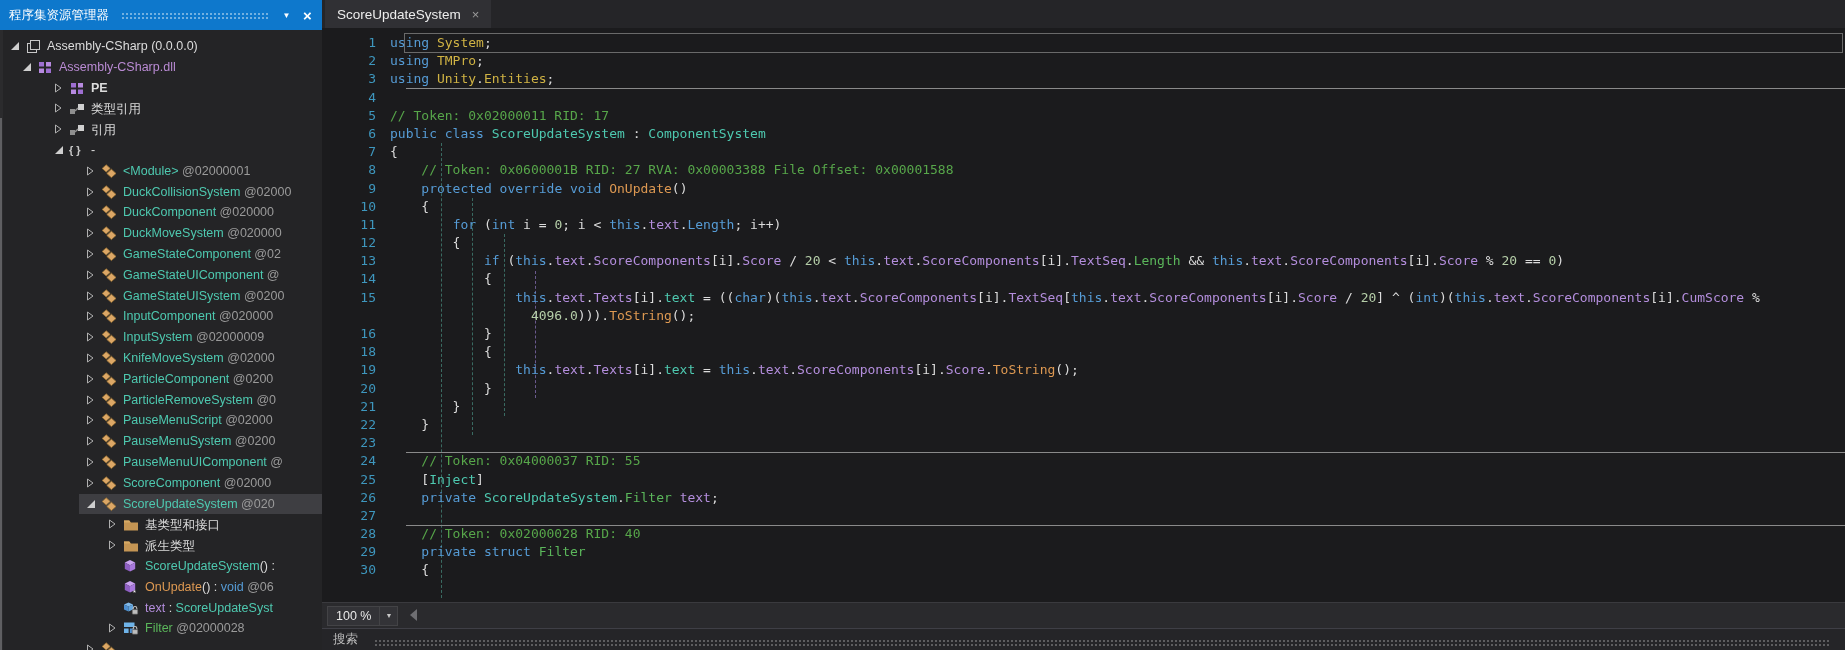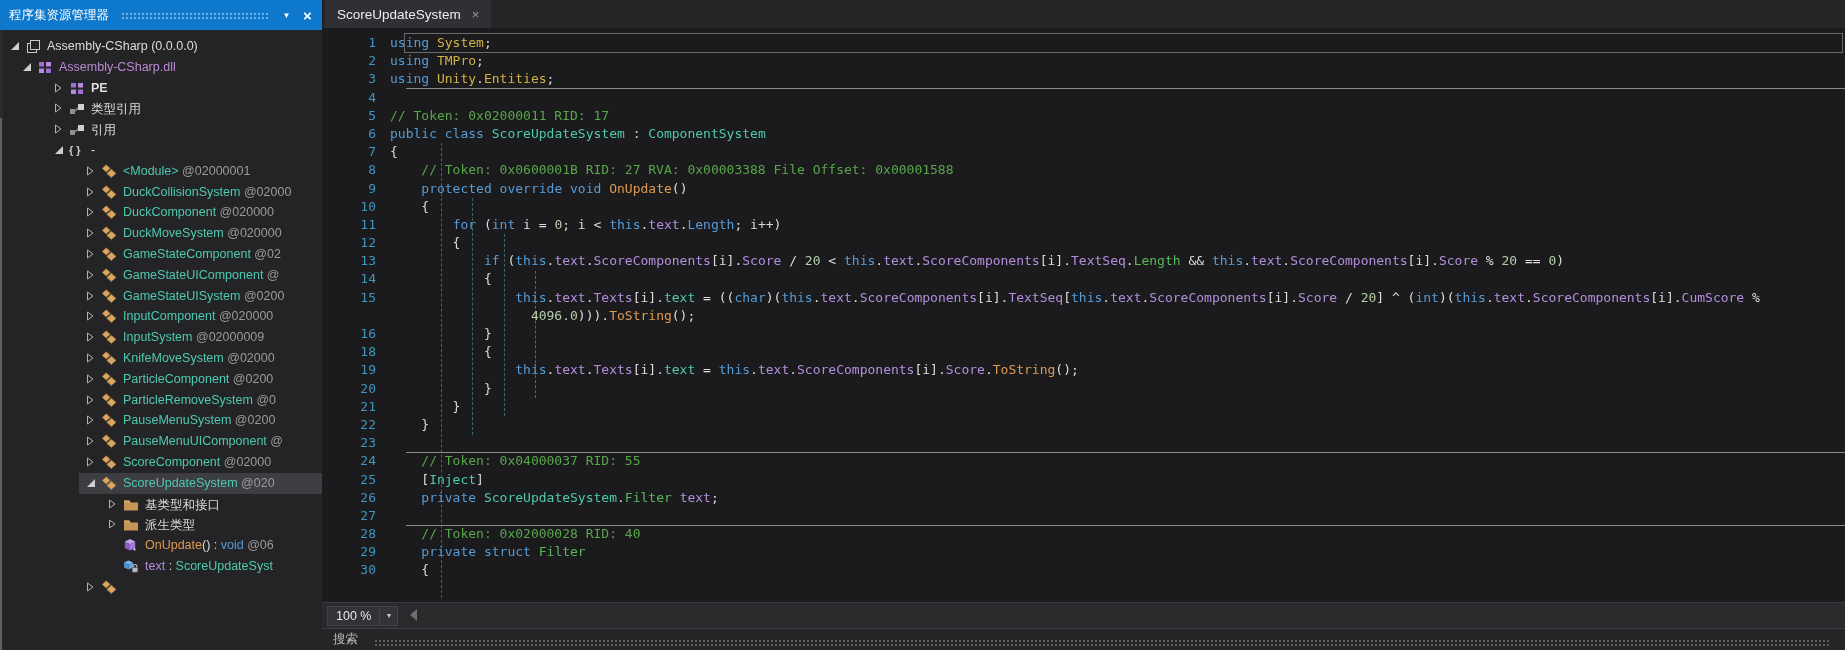--- a/index.html
+++ b/index.html
@@ -263,20 +263,30 @@
           <span class="tlabel" style="left: 123px;"><span class="c-ty">ParticleRemoveSystem</span><span class="c-ad"> @0</span></span>
         </div>
         <div class="trow">
           <span class="texp" style="left: 86px;"><svg width="10" height="11">
               <path d="M1.5 1 L7 5 L1.5 9 Z" fill="none" stroke="#b0b0b0"></path>
             </svg></span>
           <span class="ticon" style="left: 101px;"><svg width="16" height="15" viewBox="0 0 16 15">
               <path d="M5.2 0.8 L9.2 4.4 L5.2 8 L1.2 4.4 Z" fill="#dca766" stroke="#9c7335" stroke-width="0.8"></path>
               <path d="M10.4 5.2 L15 9.4 L10.4 13.6 L5.8 9.4 Z" fill="#dca766" stroke="#9c7335" stroke-width="0.8"></path>
             </svg></span>
+          <span class="tlabel" style="left: 123px;"><span class="c-ty">PauseMenuScript</span><span class="c-ad"> @02000</span></span>
+        </div>
+        <div class="trow">
+          <span class="texp" style="left: 86px;"><svg width="10" height="11">
+              <path d="M1.5 1 L7 5 L1.5 9 Z" fill="none" stroke="#b0b0b0"></path>
+            </svg></span>
+          <span class="ticon" style="left: 101px;"><svg width="16" height="15" viewBox="0 0 16 15">
+              <path d="M5.2 0.8 L9.2 4.4 L5.2 8 L1.2 4.4 Z" fill="#dca766" stroke="#9c7335" stroke-width="0.8"></path>
+              <path d="M10.4 5.2 L15 9.4 L10.4 13.6 L5.8 9.4 Z" fill="#dca766" stroke="#9c7335" stroke-width="0.8"></path>
+            </svg></span>
           <span class="tlabel" style="left: 123px;"><span class="c-ty">PauseMenuSystem</span><span class="c-ad"> @0200</span></span>
         </div>
         <div class="trow">
           <span class="texp" style="left: 86px;"><svg width="10" height="11">
               <path d="M1.5 1 L7 5 L1.5 9 Z" fill="none" stroke="#b0b0b0"></path>
             </svg></span>
           <span class="ticon" style="left: 101px;"><svg width="16" height="15" viewBox="0 0 16 15">
               <path d="M5.2 0.8 L9.2 4.4 L5.2 8 L1.2 4.4 Z" fill="#dca766" stroke="#9c7335" stroke-width="0.8"></path>
               <path d="M10.4 5.2 L15 9.4 L10.4 13.6 L5.8 9.4 Z" fill="#dca766" stroke="#9c7335" stroke-width="0.8"></path>
             </svg></span>
@@ -315,39 +325,60 @@
         </div>
         <div class="trow">
           <span class="texp" style="left: 108px;"><svg width="10" height="11">
               <path d="M1.5 1 L7 5 L1.5 9 Z" fill="none" stroke="#b0b0b0"></path>
             </svg></span>
           <span class="ticon" style="left: 123px;"><svg width="16" height="15" viewBox="0 0 16 15">
               <path d="M1 3.5 h5.2 l1.6 2 H15 v8 H1 Z" fill="#c49554"></path>
               <path d="M1 3.5 h5.2 l1.6 2 H1 Z" fill="#d6a964"></path>
             </svg></span>
           <span class="tlabel" style="left: 145px;"><span class="c-pl">派生类型</span></span>
+        </div>
+        <div class="trow">
+          <span class="ticon" style="left: 123px;"><svg width="16" height="15" viewBox="0 0 16 15">
+              <path d="M7 1 L12.2 3.6 L7 6.2 L1.8 3.6 Z" fill="#c9a3ef"></path>
+              <path d="M1.8 3.6 L7 6.2 L7 12.6 L1.8 10 Z" fill="#8e5fc2"></path>
+              <path d="M12.2 3.6 L7 6.2 L7 12.6 L12.2 10 Z" fill="#a878dc"></path>
+            </svg></span>
+          <span class="tlabel" style="left: 145px;"><span class="c-ty">ScoreUpdateSystem</span><span class="c-pl">() : </span></span>
         </div>
         <div class="trow">
           <span class="ticon" style="left: 123px;"><svg width="16" height="15" viewBox="0 0 16 15">
               <path d="M7 1 L12.2 3.6 L7 6.2 L1.8 3.6 Z" fill="#c9a3ef"></path>
               <path d="M1.8 3.6 L7 6.2 L7 12.6 L1.8 10 Z" fill="#8e5fc2"></path>
               <path d="M12.2 3.6 L7 6.2 L7 12.6 L12.2 10 Z" fill="#a878dc"></path>
               <text x="10" y="15" font-size="7.5" fill="#ffffff">*</text>
             </svg></span>
           <span class="tlabel" style="left: 145px;"><span class="c-me">OnUpdate</span><span class="c-pl">() : </span><span class="c-kw">void</span><span class="c-ad"> @06</span></span>
         </div>
         <div class="trow">
           <span class="ticon" style="left: 123px;"><svg width="16" height="15" viewBox="0 0 16 15">
               <path d="M5.5 1.5 L10 3.5 L5.5 5.5 L1 3.5 Z" fill="#7fb8e8"></path>
               <path d="M1 3.5 L5.5 5.5 L5.5 10.5 L1 8.5 Z" fill="#4e8fd0"></path>
               <path d="M10 3.5 L5.5 5.5 L5.5 10.5 L10 8.5 Z" fill="#63a5de"></path>
               <path d="M10.2 8.6 v-1.3 a1.8 1.8 0 0 1 3.6 0 V8.6" fill="none" stroke="#c2c2c2" stroke-width="1.1"></path>
               <rect x="9.2" y="8.6" width="5.6" height="4.6" rx="0.8" fill="#bdbdbd" stroke="#4a4a4a" stroke-width="0.6"></rect>
             </svg></span>
           <span class="tlabel" style="left: 145px;"><span class="c-fi">text</span><span class="c-pl"> : </span><span class="c-ty">ScoreUpdateSyst</span></span>
+        </div>
+        <div class="trow">
+          <span class="texp" style="left: 108px;"><svg width="10" height="11">
+              <path d="M1.5 1 L7 5 L1.5 9 Z" fill="none" stroke="#b0b0b0"></path>
+            </svg></span>
+          <span class="ticon" style="left: 123px;"><svg width="16" height="15" viewBox="0 0 16 15">
+              <rect x="1" y="1.5" width="10.5" height="4.5" fill="#6fb3e8"></rect>
+              <rect x="1" y="7.5" width="4.6" height="4.5" fill="#6fb3e8"></rect>
+              <rect x="6.9" y="7.5" width="4.6" height="4.5" fill="#4e8fd0"></rect>
+              <path d="M10.2 8.6 v-1.3 a1.8 1.8 0 0 1 3.6 0 V8.6" fill="none" stroke="#c2c2c2" stroke-width="1.1"></path>
+              <rect x="9.2" y="8.6" width="5.6" height="4.6" rx="0.8" fill="#bdbdbd" stroke="#4a4a4a" stroke-width="0.6"></rect>
+            </svg></span>
+          <span class="tlabel" style="left: 145px;"><span class="c-st">Filter</span><span class="c-ad"> @02000028</span></span>
         </div>
         <div class="trow">
           <span class="texp" style="left: 86px;"><svg width="10" height="11">
               <path d="M1.5 1 L7 5 L1.5 9 Z" fill="none" stroke="#b0b0b0"></path>
             </svg></span>
           <span class="ticon" style="left: 101px;"><svg width="16" height="15" viewBox="0 0 16 15">
               <path d="M5.2 0.8 L9.2 4.4 L5.2 8 L1.2 4.4 Z" fill="#dca766" stroke="#9c7335" stroke-width="0.8"></path>
               <path d="M10.4 5.2 L15 9.4 L10.4 13.6 L5.8 9.4 Z" fill="#dca766" stroke="#9c7335" stroke-width="0.8"></path>
             </svg></span>
           <span class="tlabel" style="left: 123px;"></span>

